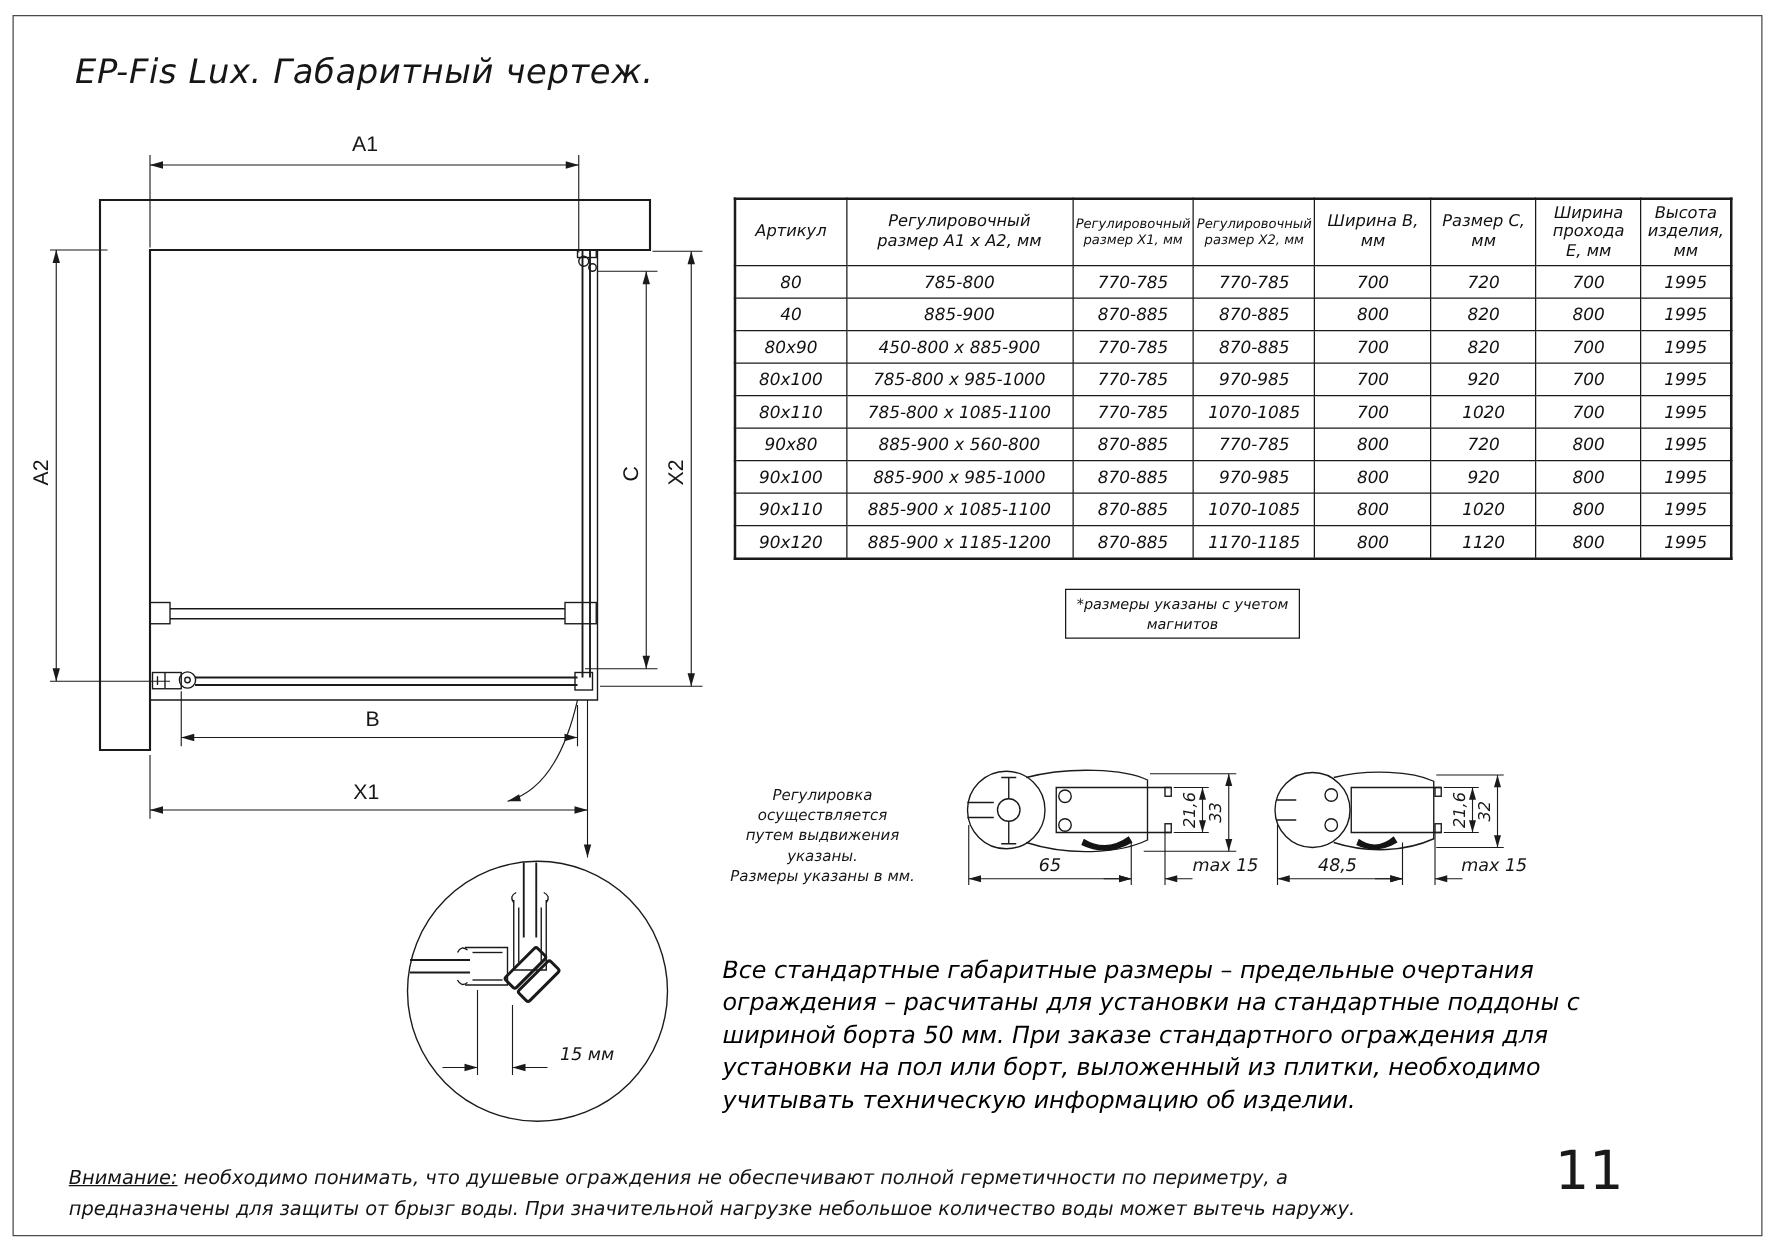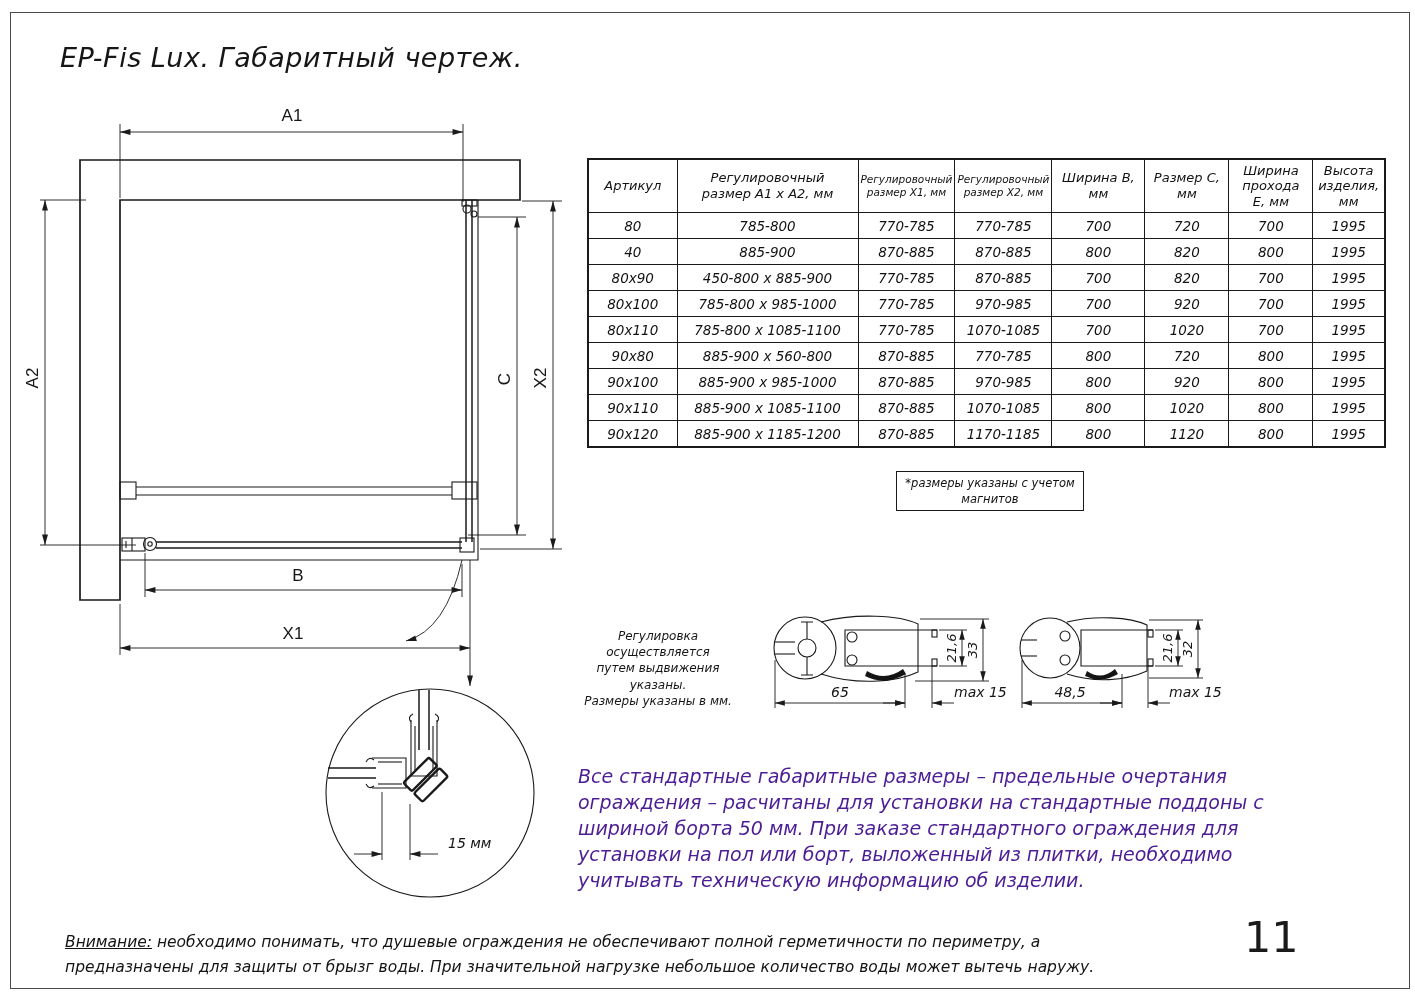--- a/index.html
+++ b/index.html
@@ -14,28 +14,28 @@
              background:#fff;}
   .dim-table th,.dim-table td{border:1px solid #1a1a1a;text-align:center;vertical-align:middle;
              overflow:hidden;padding:0 2px;}
   .dim-table{border:2px solid #1a1a1a;}
   .dim-table th{height:52px;font-style:italic;font-weight:normal;font-size:13px;
              white-space:pre-line;line-height:1.2;}
   .dim-table th:nth-child(3),.dim-table th:nth-child(4){font-size:10.5px;}
   .dim-table td{height:25px;font-style:italic;font-size:13.5px;}
   .footnote-box{position:absolute;left:852px;top:471px;width:176px;border:1.5px solid #1a1a1a;
              font-style:italic;font-size:11.5px;line-height:1.4;text-align:center;
-             padding:3px 5px;background:#fff;margin-left:44px;}
+             padding:3px 5px;background:#fff;}
   
   .adjust-note{position:absolute;left:578px;top:628px;width:160px;text-align:center;
              font-style:italic;font-size:12px;line-height:1.35;color:#161616;}
   .std-note{position:absolute;left:578px;top:763px;width:745px;font-style:italic;
-             font-size:19px;line-height:26px;color:#4c1d95;}
+             font-size:19px;line-height:26px;color:#000000;}
   .warning{position:absolute;left:55px;top:930px;width:1030px;font-style:italic;
-             font-size:15.5px;line-height:25px;color:#141414;margin-left:10px;}
+             font-size:15.5px;line-height:25px;color:#141414;}
   .warning .wlabel{text-decoration:underline;}
   .page-num{position:absolute;left:1244px;top:912px;width:90px;text-align:left;
              font-size:43px;color:#1a1a1a;}
   
   svg{position:absolute;}
   .obj{stroke:#1a1a1a;stroke-width:1.7;fill:none;}
   .obj-thin{stroke:#1a1a1a;stroke-width:1.1;fill:none;}
   .glass{stroke:#1a1a1a;stroke-width:1.5;fill:none;}
   .dim{stroke:#1a1a1a;stroke-width:0.9;fill:none;}
   .dimtxt{font-family:"Liberation Sans",sans-serif;font-size:17px;fill:#161616;}

